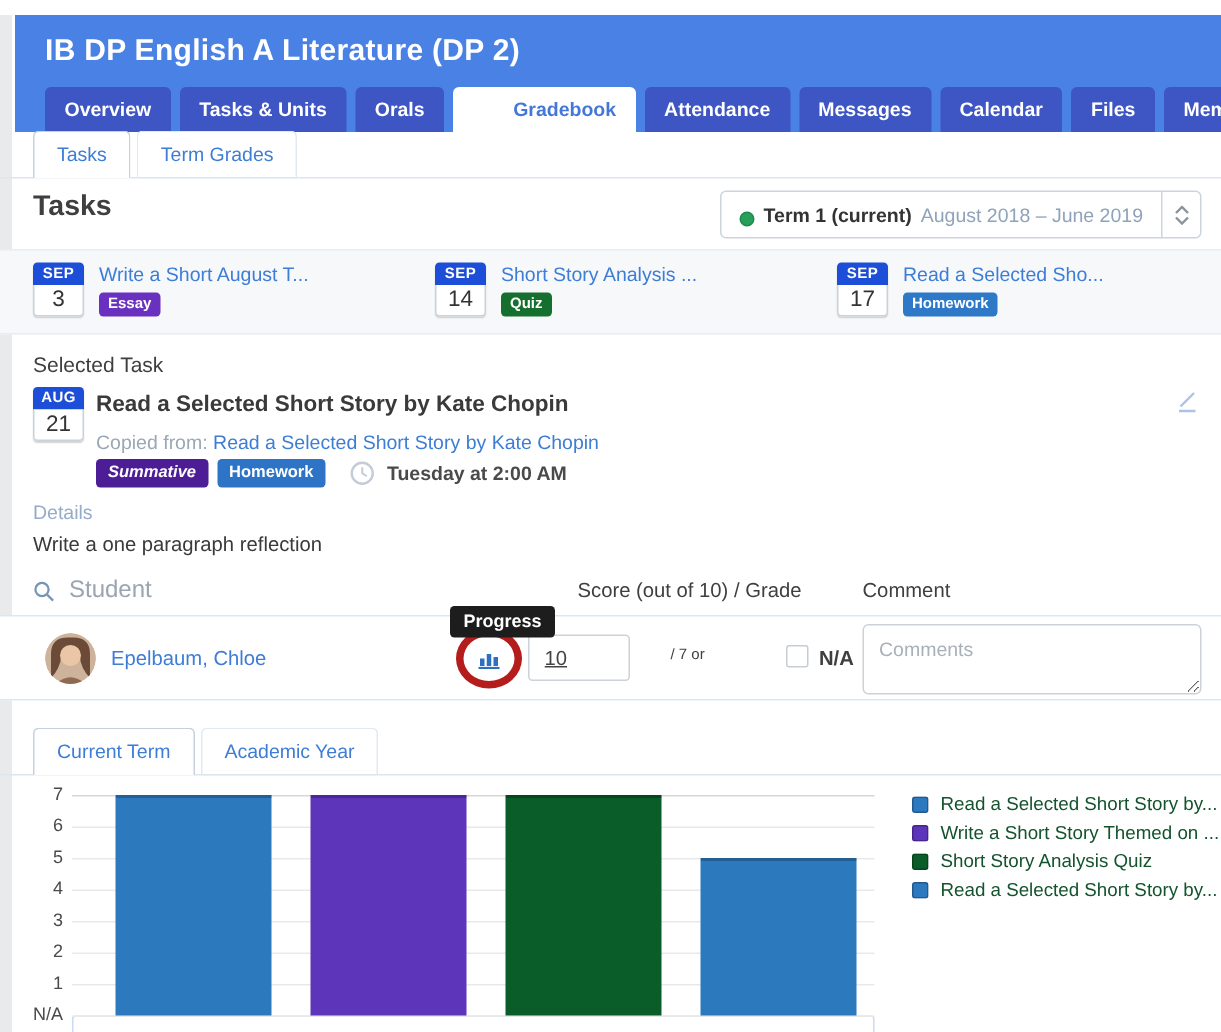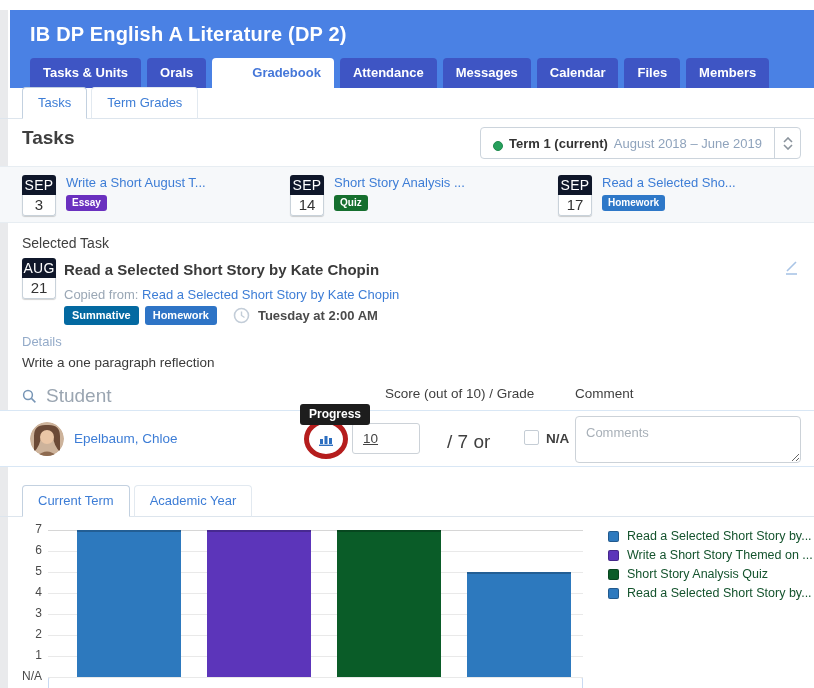--- a/index.html
+++ b/index.html
@@ -30,21 +30,21 @@
   .term-main { display: flex; align-items: flex-end; gap: 6px; padding: 0 12px; }
   .term-dot { width: 10px; height: 10px; border-radius: 50%; background: #27a05c; border: 1px solid #1f8a4e; }
   .term-label { font-size: 13px; color: #333; font-weight: 600; white-space: nowrap; }
   .term-range { font-size: 13px; color: #8fa3bc; white-space: nowrap; }
   .term-stepper { align-self: stretch; width: 26px; border-left: 1px solid #ccd4dc; display: flex; flex-direction: column; align-items: center; justify-content: center; gap: 1px; }
 
   
   .task-strip { position: absolute; left: 0; top: 166px; width: 814px; height: 57px; background: #f6f8fa; border-top: 1px solid #e7edf2; border-bottom: 1px solid #e7edf2; }
   .task-item { position: absolute; top: 8px; display: flex; cursor: default; }
   .datecard { width: 34px; text-align: center; border-radius: 3px; box-shadow: 0 1px 1px rgba(0,0,0,.18); height: fit-content; }
-  .datecard .m { background: #0f172a; color: #fff; font-size: 14px; font-weight: normal; padding: 2px 0; border-radius: 3px 3px 0 0; letter-spacing: .3px; }
+  .datecard .m { background: #1d4ed8; color: #fff; font-size: 10px; font-weight: bold; padding: 2px 0; border-radius: 3px 3px 0 0; letter-spacing: .3px; }
   .datecard .d { background: #fff; border: 1px solid #c9d2da; border-top: none; font-size: 15px; color: #333; padding: 1px 0 2px; border-radius: 0 0 3px 3px; }
   .task-info { margin-left: 10px; }
   .task-link { font-size: 13px; color: #3d7dd6; }
   .task-badge { display: inline-block; margin-top: 5px; color: #fff; font-size: 10px; font-weight: bold; padding: 2px 6px 3px; border-radius: 3px; }
 
   
   .sel-heading { position: absolute; left: 22px; top: 235px; font-size: 14px; color: #3f3f3f; text-align: center; }
   .sel-datecard { position: absolute; left: 22px; top: 258px; }
   .sel-title { position: absolute; left: 64px; top: 261px; font-size: 15px; font-weight: 600; color: #3a3a3a; }
   .sel-copied { position: absolute; left: 64px; top: 287px; font-size: 13px; color: #9aa7b5; }
@@ -53,32 +53,32 @@
   .sel-badge { color: #fff; font-size: 11px; font-weight: bold; padding: 3px 8px 4px; border-radius: 3px; margin-right: 6px; }
   .clock-wrap { margin-left: 10px; display: flex; align-items: center; }
   .due-text { margin-left: 8px; font-size: 13px; font-weight: 600; color: #4a4a4a; }
   .edit-btn { position: absolute; left: 784px; top: 260px; cursor: pointer; }
 
   .details-label { position: absolute; left: 22px; top: 334px; font-size: 13px; color: #94abc9; }
   .details-text { position: absolute; left: 22px; top: 355px; font-size: 13.5px; color: #3a3a3a; }
 
   
   .search-head { position: absolute; left: 22px; top: 385px; display: flex; align-items: center; cursor: text; }
-  .search-head span { margin-left: 9px; font-size: 19px; color: #9aa5b1; }
+  .search-head span { margin-left: 9px; font-size: 16px; color: #9aa5b1; }
   .col-score { position: absolute; left: 385px; top: 386px; font-size: 13.5px; color: #3f3f3f; }
   .col-comment { position: absolute; left: 575px; top: 386px; font-size: 13.5px; color: #3f3f3f; }
 
   .student-row { position: absolute; left: 0; top: 410px; width: 814px; height: 57px; border-top: 1px solid #d9e7f5; border-bottom: 1px solid #d9e7f5; background: #fff; }
   .avatar { position: absolute; left: 30px; top: 11px; width: 34px; height: 34px; border-radius: 50%; overflow: hidden; cursor: pointer; }
   .student-name { position: absolute; left: 74px; top: 20px; font-size: 13.5px; color: #3d7dd6; cursor: pointer; }
   .tooltip { position: absolute; left: 300px; top: -7px; background: #1d1d1d; color: #fff; font-size: 12px; font-weight: bold; padding: 3px 9px 4px; border-radius: 3px; z-index: 5; }
   .progress-btn { position: absolute; left: 318px; top: 20px; cursor: pointer; }
   .annotation-circle { position: absolute; left: 304px; top: 8px; width: 44px; height: 40px; border: 5px solid #b51d1d; border-radius: 50%; z-index: 4; pointer-events: none; }
   .score-input { position: absolute; left: 352px; top: 12px; width: 68px; height: 31px; border: 1px solid #ccd2d8; border-radius: 3px; font-size: 13.5px; color: #444; padding-left: 10px; font-family: "Liberation Sans", sans-serif; text-decoration: underline; }
-  .grade-suffix { position: absolute; left: 447px; top: 20px; font-size: 19px; color: #3f3f3f; }
+  .grade-suffix { position: absolute; left: 447px; top: 20px; font-size: 10px; color: #3f3f3f; }
   .na-check { position: absolute; left: 524px; top: 19px; width: 15px; height: 15px; accent-color: #fff; border: 1px solid #c5cdd5; border-radius: 2px; appearance: none; background: #fff; }
   .na-label { position: absolute; left: 546px; top: 20px; font-size: 13.5px; font-weight: 600; color: #3f3f3f; }
   .comment-box { position: absolute; left: 575px; top: 5px; width: 226px; height: 47px; border: 1px solid #ccd2d8; border-radius: 4px; font-size: 13px; padding: 8px 10px; color: #444; resize: both; font-family: "Liberation Sans", sans-serif; }
   .comment-box::placeholder { color: #a8b0b8; }
 
   
   #chart-section { position: absolute; left: 0; top: 517px; width: 814px; height: 171px; overflow: hidden; }
   .gridline { position: absolute; left: 48px; width: 535px; height: 1px; background: #e9e9e9; }
   .gridline.first { background: #d6d6d6; }
   .ytick { position: absolute; left: 0; width: 42px; text-align: right; font-size: 12px; color: #4a4a4a; }
@@ -91,20 +91,21 @@
 </style>
 </head>
 <body>
 
 <div id="canvas">
   <div class="left-strip"></div>
 
   <div class="app-header">
     <div class="app-title">IB DP English A Literature (DP 2)</div>
     <div id="header-tabs">
+        <div class="htab">Overview</div>
         <div class="htab">Tasks &amp; Units</div>
         <div class="htab">Orals</div>
         <div class="htab active">Gradebook</div>
         <div class="htab">Attendance</div>
         <div class="htab">Messages</div>
         <div class="htab">Calendar</div>
         <div class="htab">Files</div>
         <div class="htab">Members</div>
       </div>
   </div>
@@ -161,21 +162,21 @@
     <div class="m">AUG</div>
     <div class="d">21</div>
   </div>
   <div class="sel-title">Read a Selected Short Story by Kate Chopin</div>
   <div class="sel-copied">
     <span>Copied from:</span>
     <a href="#">Read a Selected Short Story by Kate Chopin</a>
   </div>
   <div class="sel-badges-row">
     <span id="sel-badges" style="display:flex">
-        <span class="sel-badge" style="background: #0369a1;">Summative</span>
+        <span class="sel-badge" style="background: #4c1d95; font-style: italic;">Summative</span>
         <span class="sel-badge" style="background: rgb(46, 116, 198);">Homework</span>
       </span>
     <span class="clock-wrap">
       <svg width="17" height="17" viewBox="0 0 17 17">
           <circle cx="8.5" cy="8.5" r="7" fill="none" stroke="#c3cdd8" stroke-width="1.6"></circle>
           <polyline points="8.5,4.5 8.5,8.5 11.5,10.5" fill="none" stroke="#c3cdd8" stroke-width="1.4"></polyline>
         </svg>
     </span>
     <span class="due-text">Tuesday at 2:00 AM</span>
   </div>

